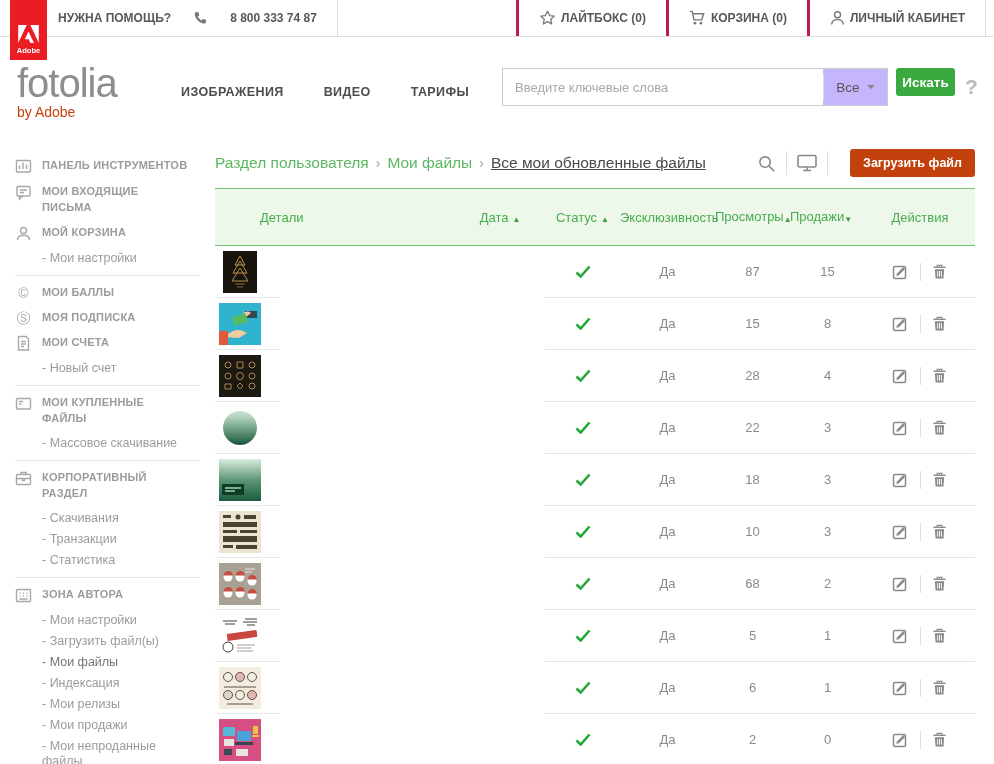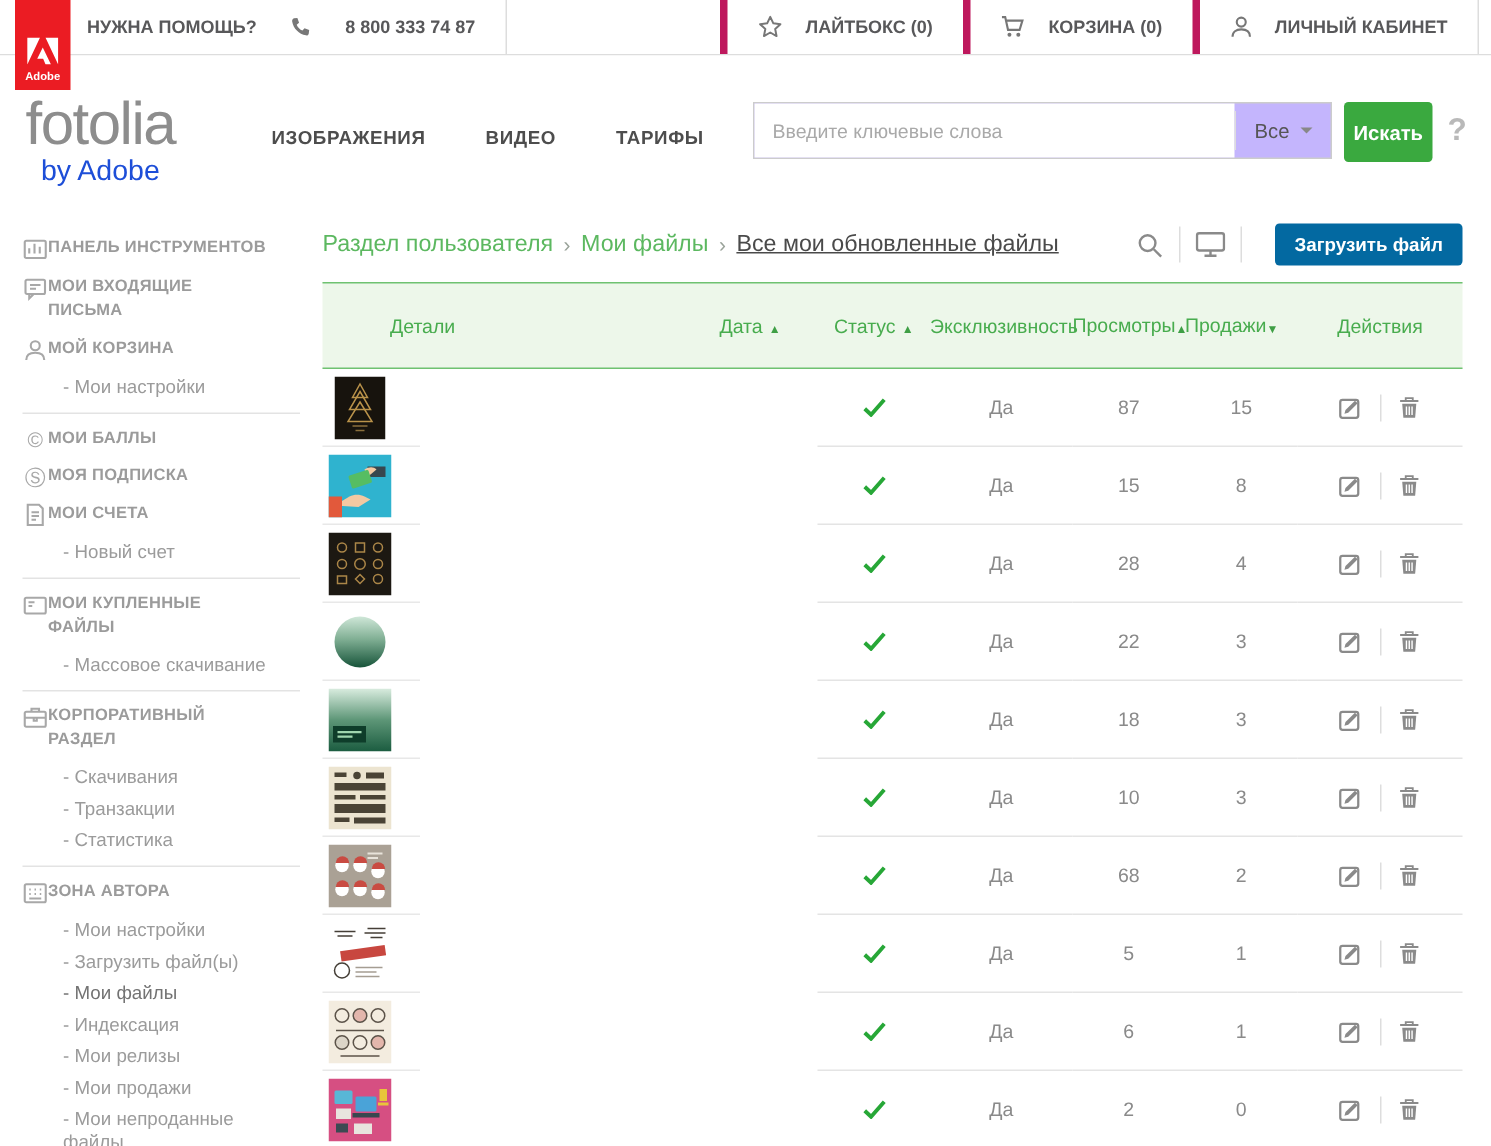--- a/index.html
+++ b/index.html
@@ -19,67 +19,67 @@
     padding-bottom: 5px; cursor: pointer;
   }
   .adobe svg { width: 21px; height: 18px; margin-bottom: 3px; }
   .adobe-label { color: #fff; font-size: 7.5px; font-weight: bold; }
   .topbar-help {
     margin-left: 58px; display: flex; align-items: center; gap: 22px;
     font-size: 12px; font-weight: bold; color: #58585a; padding-right: 20px; border-right: 1px solid #ddd;
   }
   .topbar-spacer { flex: 1; }
   .topbar-item {
-    display: flex; align-items: center; gap: 15px; font-size: 12px; font-weight: bold; color: #58585a;
-    padding: 0 20px; border-left: 5px solid #be185d; cursor: pointer; white-space: nowrap;
+    display: flex; align-items: center; gap: 5px; font-size: 12px; font-weight: bold; color: #58585a;
+    padding: 0 20px; border-left: 3px solid #be185d; cursor: pointer; white-space: nowrap;
   }
   .topbar-item.last { border-right: 1px solid #ddd; margin-right: 8px; }
   
   .header { position: absolute; top: 37px; left: 0; width: 994px; height: 104px; background: #fff; }
   .logo { position: absolute; left: 17px; top: 26px; cursor: pointer; }
   .logo-main { font-size: 40px; color: #8d8d8d; line-height: 1; letter-spacing: -1px; display: block; }
-  .logo-sub { display: block; text-align: center; font-size: 19px; color: #1d4ed8; margin-top: 1px; }
+  .logo-sub { display: block; text-align: left; font-size: 14px; color: #c2410c; margin-top: 1px; }
   .nav { position: absolute; left: 181px; top: 48px; display: flex; gap: 40px; align-items: flex-end; }
   .nav-item { font-size: 12.5px; font-weight: bold; color: #4d4d4d; letter-spacing: .4px; cursor: pointer; white-space: nowrap; }
   .search-box {
     position: absolute; left: 502px; top: 31px; width: 386px; height: 38px;
     border: 1px solid #ccc; display: flex; align-items: center; background: #c4b5fd;
   }
   .search-input { flex: 1; height: 100%; border: 0; outline: 0; padding: 0 12px; font-size: 13px; color: #555; font-family: inherit; }
   .search-input::placeholder { color: #a9a9a9; }
   .search-filter {
     width: 64px; height: 26px; border-left: 1px solid #ddd; display: flex; align-items: center;
     justify-content: center; gap: 7px; font-size: 13.5px; color: #555; cursor: pointer;
   }
   .caret { width: 0; height: 0; border-left: 4px solid transparent; border-right: 4px solid transparent; border-top: 4.5px solid #888; }
   .search-btn {
-    position: absolute; left: 896px; top: 31px; width: 59px; height: 40px; background: #3aa93f;
+    position: absolute; left: 896px; top: 31px; width: 59px; height: 28px; background: #3aa93f;
     color: #fff; border: 0; border-radius: 3px; font-size: 13.5px; font-weight: bold; font-family: inherit; cursor: pointer;
   }
   .help-q { position: absolute; left: 965px; top: 38px; font-size: 21px; font-weight: bold; color: #b9b9b9; cursor: pointer; }
   
   .sidebar { position: absolute; left: 0; top: 147px; width: 212px; padding: 2px 0 0 15px; }
   .sgroup-divider { border-top: 1px solid #e3e3e3; margin: 9px 12px 9px 0; }
-  .sitem { display: flex; margin: 9px 0; cursor: pointer; align-items: flex-start; }
+  .sitem { display: flex; gap: 10px; margin: 9px 0; cursor: pointer; align-items: flex-start; }
   .sitem-label { font-size: 11px; font-weight: bold; color: #9b9b9b; letter-spacing: .2px; line-height: 1.45; white-space: pre-line; }
   .ssub { margin: 6px 0 6px 27px; font-size: 12.5px; color: #9b9b9b; line-height: 1.2; cursor: pointer; white-space: pre-line; }
   .ssub.active { color: #737373; }
   .sicon { width: 17px; height: 17px; flex: none; }
   .sicon-glyph { width: 17px; flex: none; font-size: 14px; color: #a8a8a8; line-height: 16px; text-align: center; }
   
   .main { position: absolute; left: 215px; top: 147px; width: 760px; }
   .crumb-row { display: flex; align-items: center; height: 32px; }
   .crumb-link { font-size: 15.5px; color: #5cb860; cursor: pointer; white-space: nowrap; }
   .crumb-sep { font-size: 14px; color: #9aa39a; margin: 0 7px; }
   .crumb-cur { font-size: 15.5px; color: #4a4a4a; white-space: nowrap; text-decoration: underline; }
   .crumb-tools { margin-left: auto; display: flex; align-items: center; }
   .tool-icon { display: flex; cursor: pointer; }
   .tool-div { width: 1px; height: 24px; background: #ddd; margin: 0 10px; }
   .upload-btn {
-    height: 28px; padding: 0 13px; background: #0369a1; color: #fff; border: 0; border-radius: 3px;
+    height: 28px; padding: 0 13px; background: #c2410c; color: #fff; border: 0; border-radius: 3px;
     font-size: 12.5px; font-weight: bold; font-family: inherit; margin-left: 12px; cursor: pointer; white-space: nowrap;
   }
   .table { margin-top: 9px; }
   .thead {
     display: grid; grid-template-columns: 65px 175px 90px 75px 95px 75px 75px 110px; height: 58px;
     background: #edf7ea; border-top: 1px solid #6fc271; border-bottom: 1px solid #6fc271;
     align-items: center; color: #48ac4e; font-size: 13px; text-align: center;
   }
   .th { white-space: nowrap; }
   .th-details { grid-column: 1 / 3; text-align: left; padding-left: 45px; }

